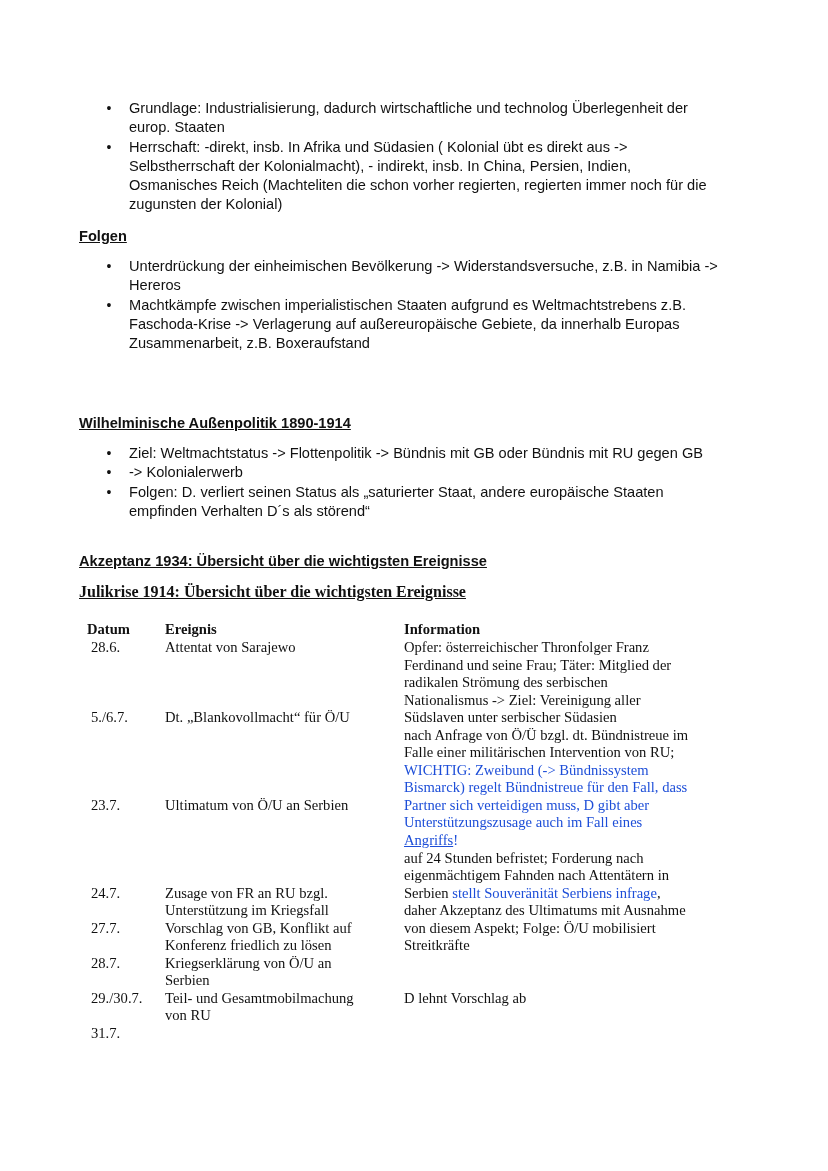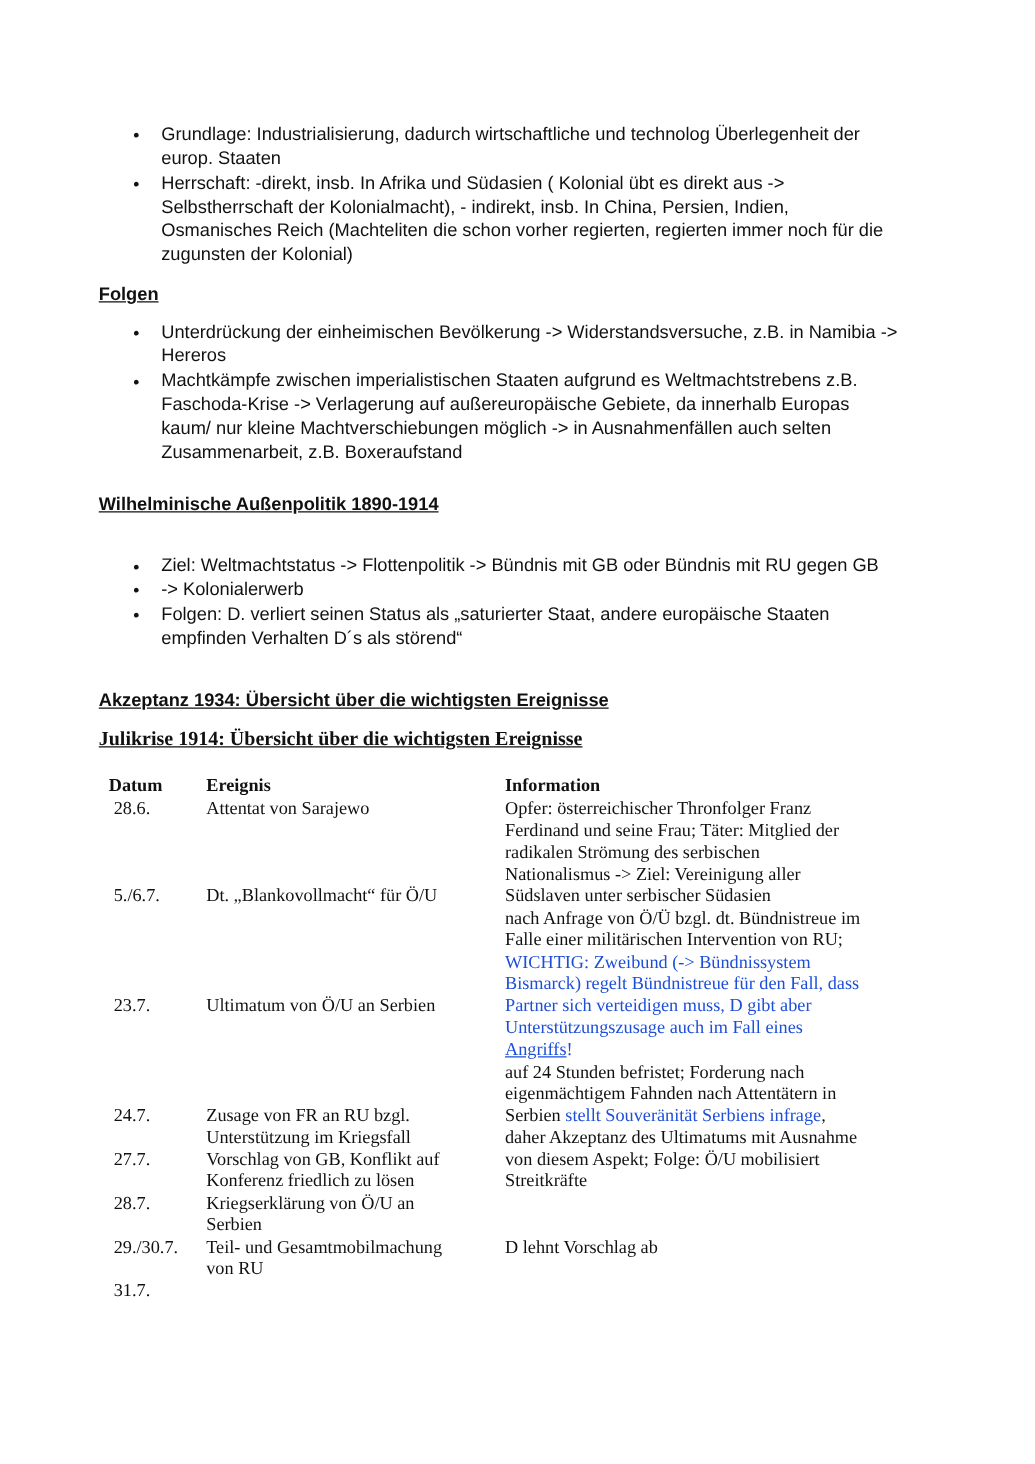--- a/index.html
+++ b/index.html
@@ -40,26 +40,25 @@
   <ul class="bullet-list" id="folgen-list" style="top:257px;">
       <li>
         <span class="dot">•</span>
         <div>Unterdrückung der einheimischen Bevölkerung -&gt; Widerstandsversuche, z.B. in Namibia -&gt;</div>
         <div>Hereros</div>
       </li>
       <li>
         <span class="dot">•</span>
         <div>Machtkämpfe zwischen imperialistischen Staaten aufgrund es Weltmachtstrebens z.B.</div>
         <div>Faschoda-Krise -&gt; Verlagerung auf außereuropäische Gebiete, da innerhalb Europas</div>
-        <div>kaum/ nur kleine Machtverschiebungen möglich -&gt; in Ausnahmenfällen auch selten</div>
         <div>Zusammenarbeit, z.B. Boxeraufstand</div>
       </li>
     </ul>
 
-  <div class="heading" style="top:395px;">Wilhelminische Außenpolitik 1890-1914</div>
+  <div class="heading" style="top:414px;">Wilhelminische Außenpolitik 1890-1914</div>
   <ul class="bullet-list" id="wilhelm-list" style="top:444px;">
       <li>
         <span class="dot">•</span>
         <div>Ziel: Weltmachtstatus -&gt; Flottenpolitik -&gt; Bündnis mit GB oder Bündnis mit RU gegen GB</div>
       </li>
       <li>
         <span class="dot">•</span>
         <div>-&gt; Kolonialerwerb</div>
       </li>
       <li>

